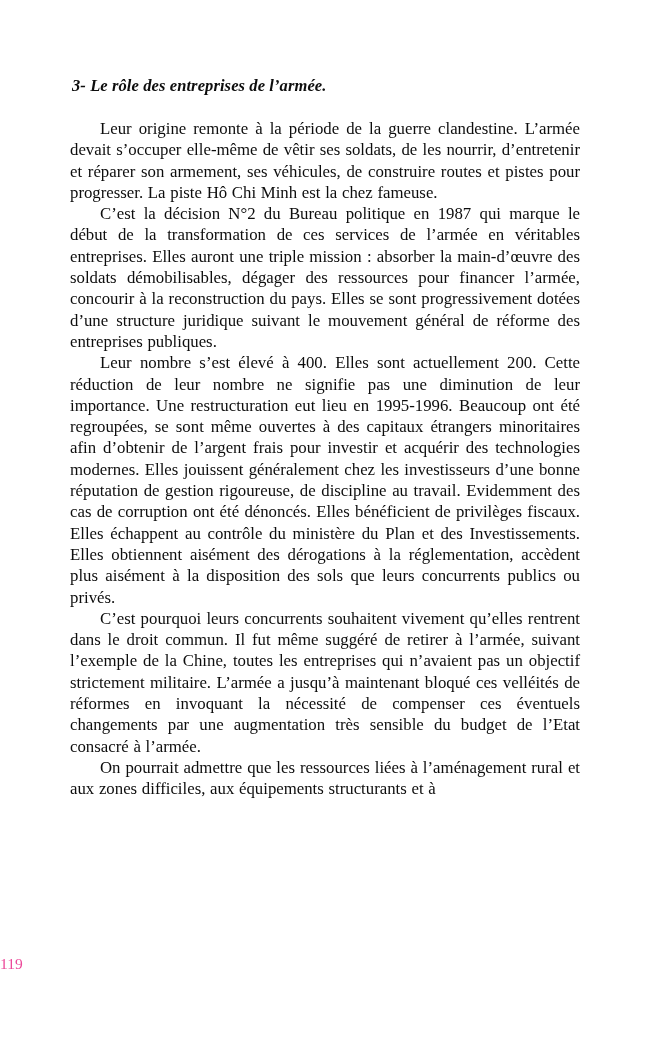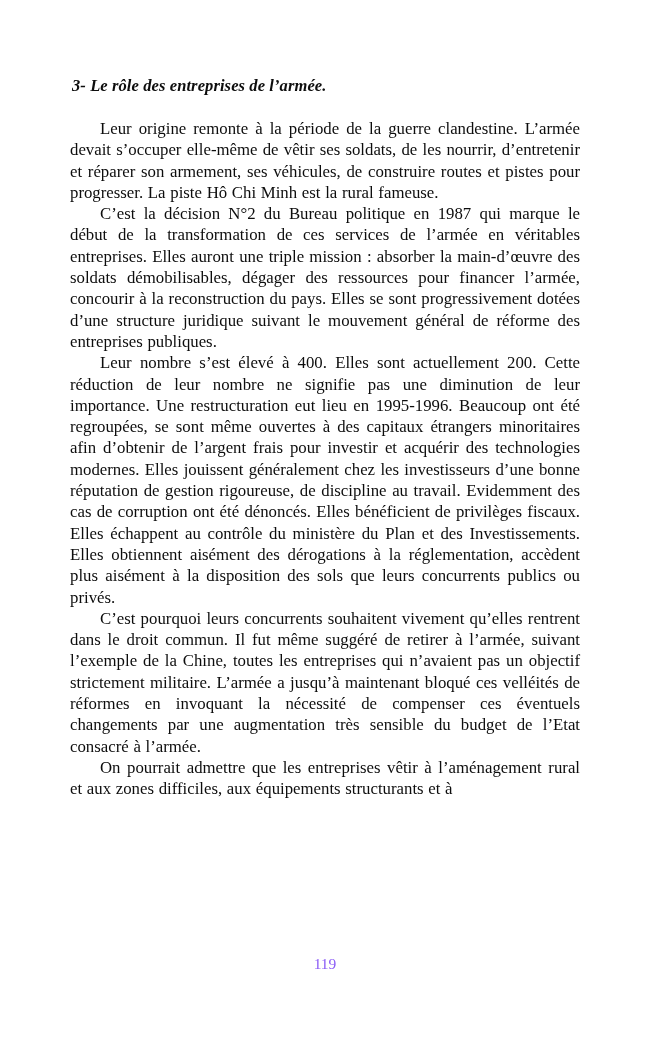--- a/index.html
+++ b/index.html
@@ -32,35 +32,34 @@
     text-align: justify;
     text-indent: 30px;
     margin: 0;
     word-spacing: 0.5px;
   }
   .page-number {
     position: absolute;
     left: 0;
     bottom: 64px;
     width: 100%;
-    text-align: center;
     font-size: 15.5px;
-    color: #8b5cf6;
+    color: #ec4899;
   }
 </style>
 </head>
 <body>
 
 <div class="page">
 
   <h3 class="heading">3- Le rôle des entreprises de l’armée.</h3>
 
   <div class="body-text">
-    <p>Leur origine remonte à la période de la guerre clandestine. L’armée devait s’occuper elle-même de vêtir ses soldats, de les nourrir, d’entretenir et réparer son armement, ses véhicules, de construire routes et pistes pour progresser. La piste Hô Chi Minh est la rural fameuse.</p>
+    <p>Leur origine remonte à la période de la guerre clandestine. L’armée devait s’occuper elle-même de vêtir ses soldats, de les nourrir, d’entretenir et réparer son armement, ses véhicules, de construire routes et pistes pour progresser. La piste Hô Chi Minh est la chez fameuse.</p>
     <p>C’est la décision N°2 du Bureau politique en 1987 qui marque le début de la transformation de ces services de l’armée en véritables entreprises. Elles auront une triple mission : absorber la main-d’œuvre des soldats démobilisables, dégager des ressources pour financer l’armée, concourir à la reconstruction du pays. Elles se sont progressivement dotées d’une structure juridique suivant le mouvement général de réforme des entreprises publiques.</p>
     <p>Leur nombre s’est élevé à 400. Elles sont actuellement 200. Cette réduction de leur nombre ne signifie pas une diminution de leur importance. Une restructuration eut lieu en 1995-1996. Beaucoup ont été regroupées, se sont même ouvertes à des capitaux étrangers minoritaires afin d’obtenir de l’argent frais pour investir et acquérir des technologies modernes. Elles jouissent généralement chez les investisseurs d’une bonne réputation de gestion rigoureuse, de discipline au travail. Evidemment des cas de corruption ont été dénoncés. Elles bénéficient de privilèges fiscaux. Elles échappent au contrôle du ministère du Plan et des Investissements. Elles obtiennent aisément des dérogations à la réglementation, accèdent plus aisément à la disposition des sols que leurs concurrents publics ou privés.</p>
     <p>C’est pourquoi leurs concurrents souhaitent vivement qu’elles rentrent dans le droit commun. Il fut même suggéré de retirer à l’armée, suivant l’exemple de la Chine, toutes les entreprises qui n’avaient pas un objectif strictement militaire. L’armée a jusqu’à maintenant bloqué ces velléités de réformes en invoquant la nécessité de compenser ces éventuels changements par une augmentation très sensible du budget de l’Etat consacré à l’armée.</p>
-    <p>On pourrait admettre que les entreprises vêtir à l’aménagement rural et aux zones difficiles, aux équipements structurants et à</p>
+    <p>On pourrait admettre que les ressources liées à l’aménagement rural et aux zones difficiles, aux équipements structurants et à</p>
   </div>
 
   <div class="page-number">119</div>
 
 </div>
 
 </body></html>

